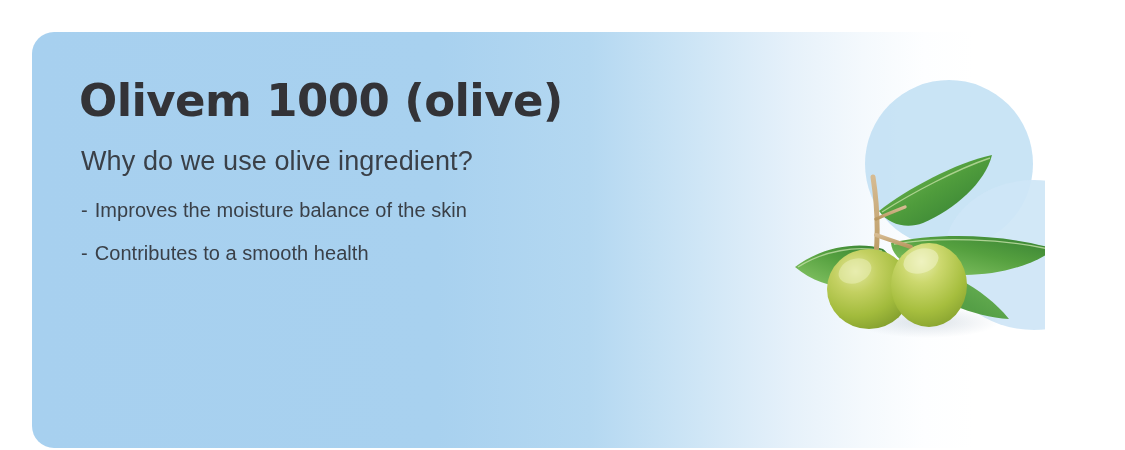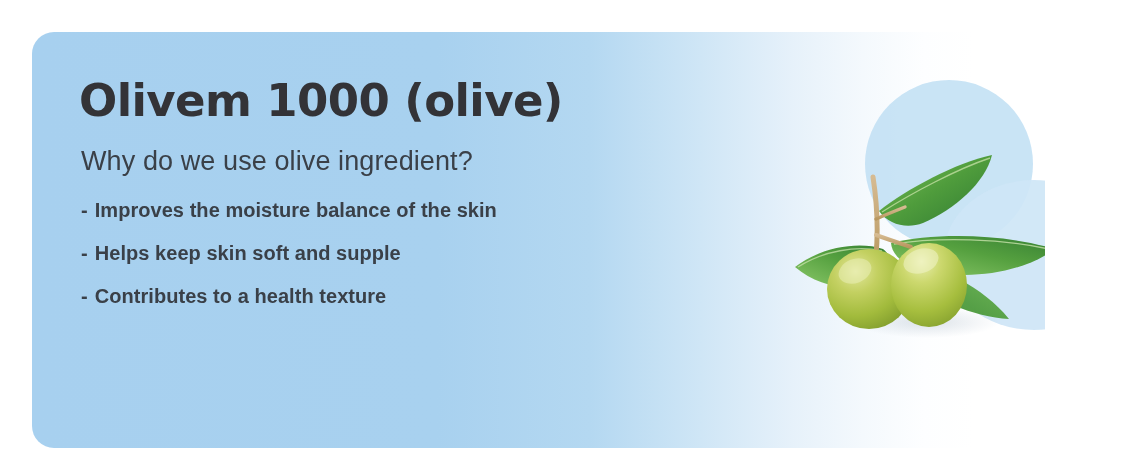--- a/index.html
+++ b/index.html
@@ -78,21 +78,20 @@
     margin: 22px 0 0 2px;
     font-size: 27px;
     font-weight: 400;
     color: #3a4048;
     letter-spacing: .1px;
   }
   .benefit-list {
     list-style: none;
     margin: 22px 0 0 0;
     padding: 0;
-    font-weight: bold;
   }
   .benefit-item {
     font-size: 20px;
     color: #3a4048;
     margin: 0 0 20px 2px;
     letter-spacing: .05px;
     white-space: nowrap;
   }
   .benefit-item:last-child { margin-bottom: 0; }
   .dash { margin-right: 7px; }
@@ -118,24 +117,21 @@
   <div class="text-col">
     <h1 class="banner-title">Olivem 1000 (olive)</h1>
 
     <div class="banner-subtitle">Why do we use olive ingredient?</div>
 
     <ul class="benefit-list">
       <li class="benefit-item">
         <span class="dash">-</span><span>Improves the moisture balance of the skin</span>
       </li>
       <li class="benefit-item">
-        <span class="dash">-</span><span>Helps keep skin soft and supple</span>
-      </li>
-      <li class="benefit-item">
-        <span class="dash">-</span><span>Contributes to a health texture</span>
+        <span class="dash">-</span><span>Contributes to a smooth health</span>
       </li>
     </ul>
   </div>
 
   <div class="olive-art">
     <svg width="300" height="215" viewBox="0 0 300 215" xmlns="http://www.w3.org/2000/svg">
       <defs>
         <linearGradient id="leafA" x1="0" y1="0" x2="1" y2="1">
           <stop offset="0%" stop-color="#7cc05a"></stop>
           <stop offset="50%" stop-color="#4f9c3c"></stop>

